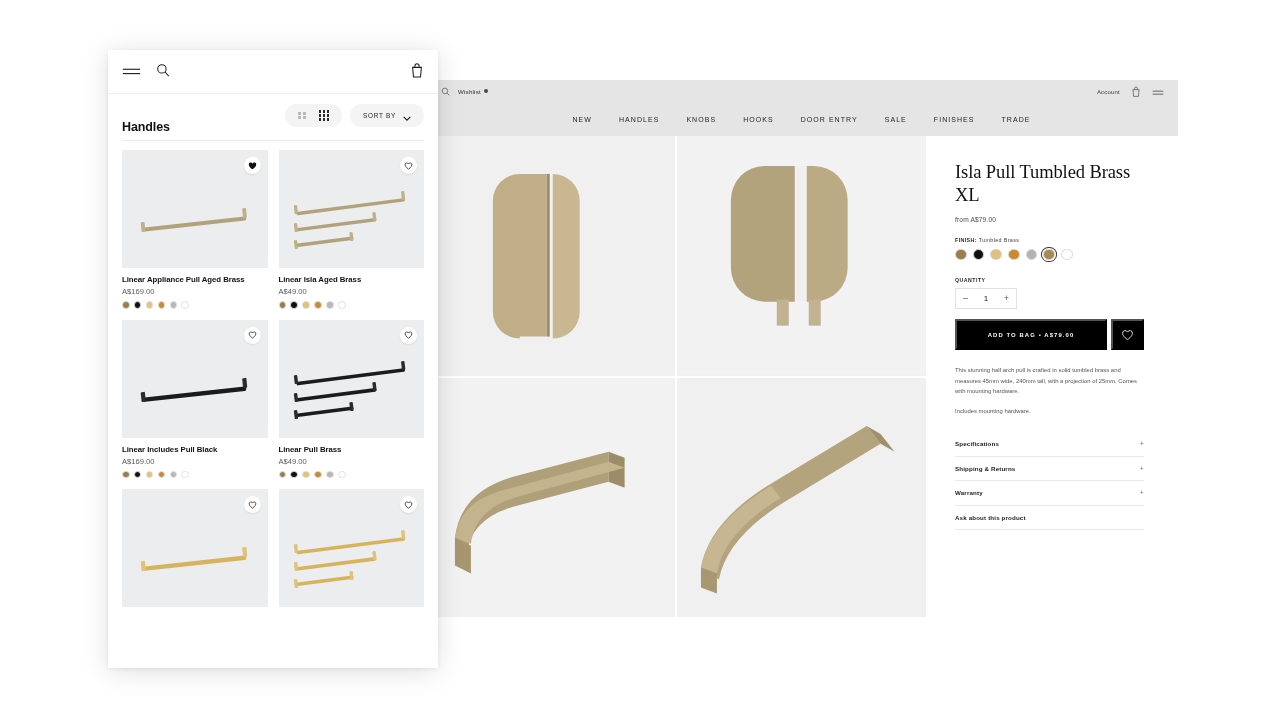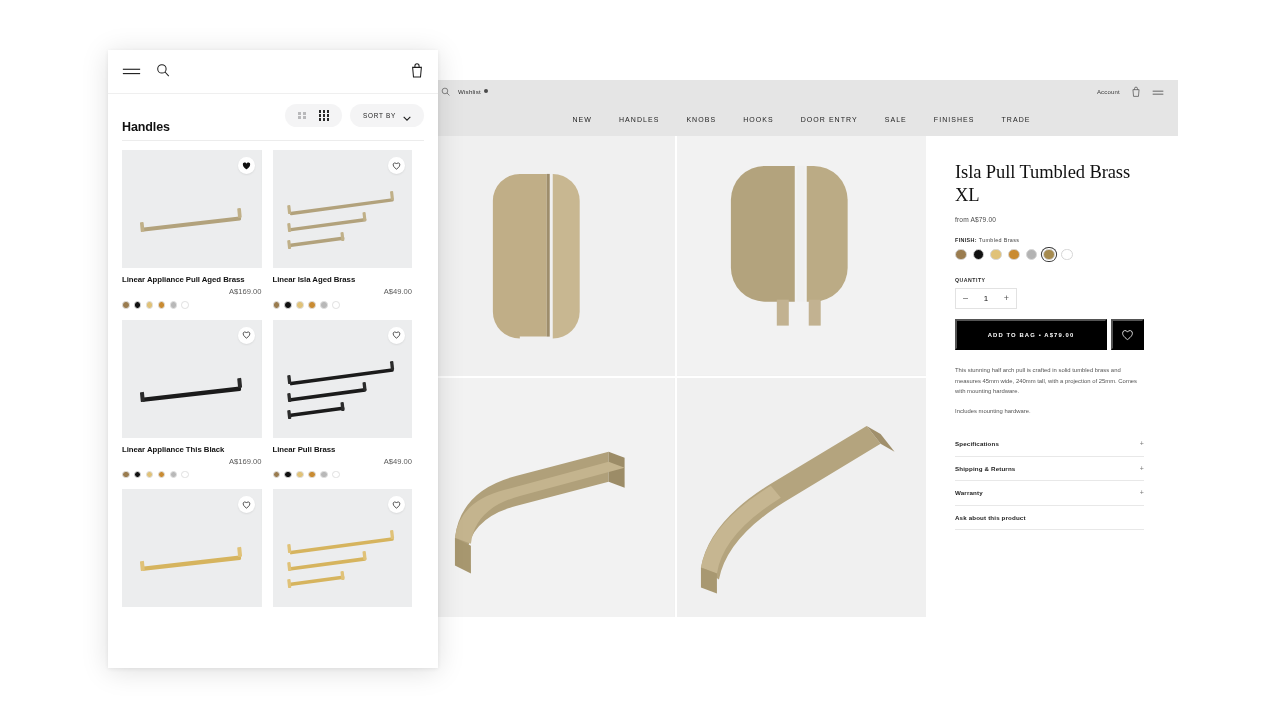--- a/index.html
+++ b/index.html
@@ -131,37 +131,37 @@
   .sort-text { font-size: 6.4px; letter-spacing: .75px; color: #1c1c1c; font-weight: 500; }
   .grid-ico { display: grid; gap: 1.6px; }
   .grid-ico.g2 { grid-template-columns: repeat(2,1fr); }
   .grid-ico.g3 { grid-template-columns: repeat(3,1fr); }
   .grid-ico.g2 i { width: 3.1px; height: 3.1px; background: #b9b9bb; display: block; }
   .grid-ico.g3 i { width: 2.3px; height: 2.3px; background: #2a2a2a; display: block; }
 
   .mb-divider { margin: 0 14px; border-top: 1px solid #ececec; }
 
   .mb-grid {
-    padding: 9px 26px 0 14px;
+    padding: 9px 14px 0 14px;
     display: grid; grid-template-columns: 1fr 1fr; gap: 11px 11px;
   }
   .card { }
   .card-img {
     position: relative; width: 100%; height: 118px;
     background: linear-gradient(160deg,#eceded 0%,#e6e7e8 45%,#efefef 100%);
     overflow: hidden;
   }
   .heart-btn {
     position: absolute; right: 7px; top: 7px;
     width: 17px; height: 17px; border-radius: 50%; background: #fff;
     display: flex; align-items: center; justify-content: center;
     box-shadow: 0 1px 2px rgba(0,0,0,.08);
   }
   .card-title { margin-top: 7px; font-size: 7.8px; font-weight: 700; color: #111; letter-spacing: -.05px; }
-  .card-price { margin-top: 3px; font-size: 7.6px; color: #5a5a5a; text-align: right; }
+  .card-price { margin-top: 3px; font-size: 7.6px; color: #5a5a5a; }
   .card-sw { display: flex; gap: 4.3px; margin-top: 5px; }
   .card-sw .sw2 { width: 7.6px; height: 7.6px; border-radius: 50%; border: .6px solid #e0e0e0; }
 </style>
 </head>
 <body>
 
 <div class="stage">
 
   <div class="desktop">
 
@@ -438,21 +438,21 @@
             <rect x="22" y="72" width="108" height="4.4" rx="1.6" fill="#1b1b1b" transform="rotate(-6 76 74)"></rect>
             <rect x="20" y="72" width="4.4" height="10" rx="1" fill="#2b2b2b" transform="rotate(-6 22 77)"></rect>
             <rect x="126" y="58" width="4.4" height="10" rx="1" fill="#2b2b2b" transform="rotate(-6 128 63)"></rect>
           </svg>
           <span class="heart-btn">
             <svg width="9" height="8" viewBox="0 0 20 18" fill="none" stroke="#111" stroke-width="1.6">
               <path d="M10 16S2.5 11.3 2.5 6.4A3.9 3.9 0 0 1 10 4.6 3.9 3.9 0 0 1 17.5 6.4C17.5 11.3 10 16 10 16z"></path>
             </svg>
           </span>
         </div>
-        <div class="card-title">Linear Appliance This Black</div>
+        <div class="card-title">Linear Includes Pull Black</div>
         <div class="card-price">A$169.00</div>
         <div class="card-sw">
           <span class="sw2" style="background:#9a7c4f"></span>
           <span class="sw2" style="background:#111111"></span>
           <span class="sw2" style="background:#e0c278"></span>
           <span class="sw2" style="background:#c98b32"></span>
           <span class="sw2" style="background:#b8b8b8"></span>
           <span class="sw2" style="background:#ffffff"></span>
         </div>
       </div>

